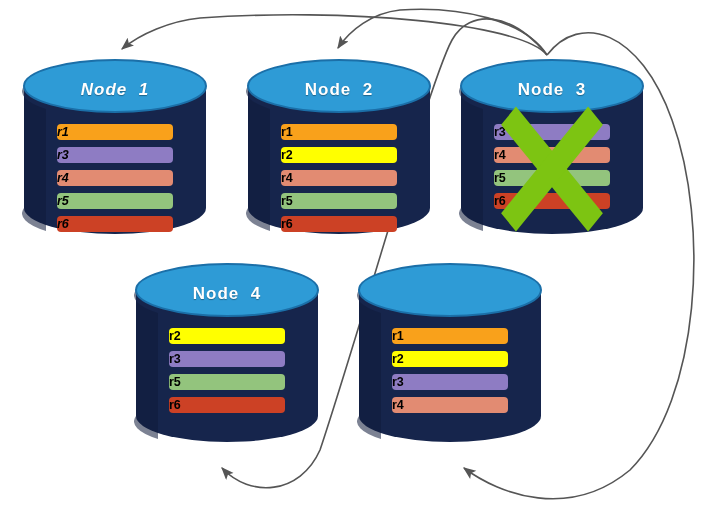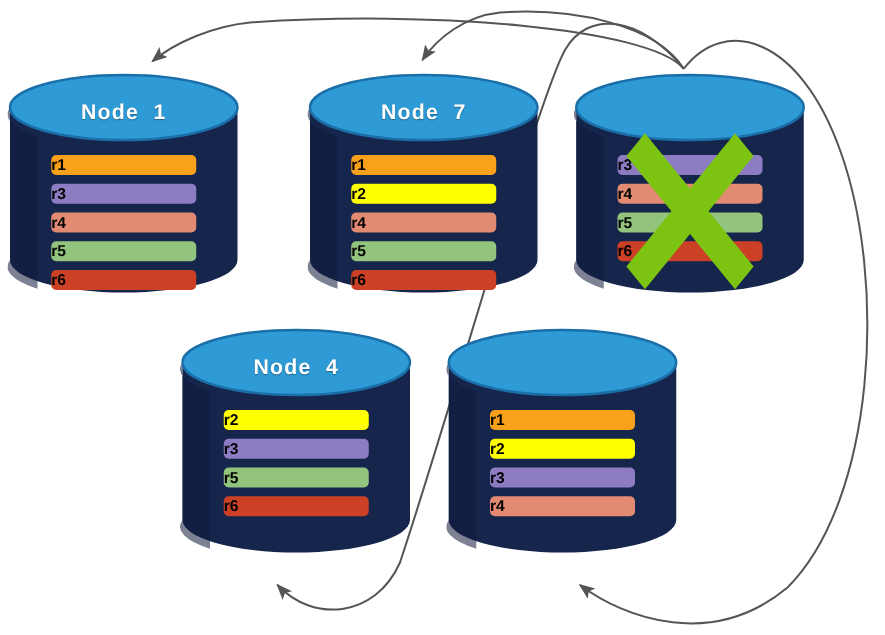--- a/index.html
+++ b/index.html
@@ -79,21 +79,21 @@
     </defs>
     <g id="arrow-paths">
         <path d="M 547 55 C 520 22 340 8 200 18 C 170 21 140 34 122 49" fill="none" stroke="#555555" stroke-width="1.6" marker-end="url(#ah)"></path>
         <path d="M 547 55 C 525 20 460 6 400 10 C 372 13 350 30 338 48" fill="none" stroke="#555555" stroke-width="1.6" marker-end="url(#ah)"></path>
         <path d="M 547 55 C 512 12 470 8 452 40 C 430 80 360 330 320 450 C 300 495 250 498 222 468" fill="none" stroke="#555555" stroke-width="1.6" marker-end="url(#ah)"></path>
         <path d="M 547 55 C 580 12 640 30 672 120 C 710 225 700 400 630 470 C 570 520 500 495 464 468" fill="none" stroke="#555555" stroke-width="1.6" marker-end="url(#ah)"></path>
       </g>
   </svg>
 
   <div id="nodes-layer">
-      <div class="node" style="left: 6px; top: 58px; width: 186px; height: 178px;">
+      <div class="node" style="left: 22px; top: 58px; width: 186px; height: 178px; font-style: italic;">
         <svg class="node-svg" width="186" height="178" viewBox="0 0 186 178">
           <path d="M 2 28 L 2 150
      A 91 26 0 0 0 184 150
      L 184 28 Z" fill="#16254C"></path>
           <path d="M 2 28 L 2 150
      A 91 26 0 0 0 24 173
      L 24 51
      A 91 26 0 0 1 2 28 Z" fill="#101C3A" opacity="0.55"></path>
           <ellipse cx="93" cy="28" rx="91" ry="26" fill="#2E9BD6" stroke="#1B6FA8" stroke-width="2"></ellipse>
         </svg>
@@ -110,54 +110,55 @@
         <svg class="node-svg" width="186" height="178" viewBox="0 0 186 178">
           <path d="M 2 28 L 2 150
      A 91 26 0 0 0 184 150
      L 184 28 Z" fill="#16254C"></path>
           <path d="M 2 28 L 2 150
      A 91 26 0 0 0 24 173
      L 24 51
      A 91 26 0 0 1 2 28 Z" fill="#101C3A" opacity="0.55"></path>
           <ellipse cx="93" cy="28" rx="91" ry="26" fill="#2E9BD6" stroke="#1B6FA8" stroke-width="2"></ellipse>
         </svg>
-        <div class="node-title" style="top: 22px;">Node  7</div>
+        <div class="node-title" style="top: 22px;">Node  2</div>
         <div class="rows" style="top: 66px;">
           <div class="row" style="width: 116px; background: rgb(249, 161, 27);">r1</div>
           <div class="row" style="width: 116px; background: rgb(255, 255, 0);">r2</div>
           <div class="row" style="width: 116px; background: rgb(226, 139, 114);">r4</div>
           <div class="row" style="width: 116px; background: rgb(147, 196, 125);">r5</div>
           <div class="row" style="width: 116px; background: rgb(204, 65, 37);">r6</div>
         </div>
       </div>
       <div class="node" style="left: 459px; top: 58px; width: 186px; height: 178px;">
         <svg class="node-svg" width="186" height="178" viewBox="0 0 186 178">
           <path d="M 2 28 L 2 150
      A 91 26 0 0 0 184 150
      L 184 28 Z" fill="#16254C"></path>
           <path d="M 2 28 L 2 150
      A 91 26 0 0 0 24 173
      L 24 51
      A 91 26 0 0 1 2 28 Z" fill="#101C3A" opacity="0.55"></path>
           <ellipse cx="93" cy="28" rx="91" ry="26" fill="#2E9BD6" stroke="#1B6FA8" stroke-width="2"></ellipse>
         </svg>
+        <div class="node-title" style="top: 22px;">Node  3</div>
         <div class="rows" style="top: 66px;">
           <div class="row" style="width: 116px; background: rgb(142, 124, 195);">r3</div>
           <div class="row" style="width: 116px; background: rgb(226, 139, 114);">r4</div>
           <div class="row" style="width: 116px; background: rgb(147, 196, 125);">r5</div>
           <div class="row" style="width: 116px; background: rgb(204, 65, 37);">r6</div>
         </div>
         <svg class="xmark" width="106" height="130" viewBox="0 0 100 100" preserveAspectRatio="none" style="left: 40px; top: 46px;">
           <g fill="#7DC412">
             <path d="M 2 16 L 16 2 L 98 84 L 84 98 Z"></path>
             <path d="M 84 2 L 98 16 L 16 98 L 2 84 Z"></path>
           </g>
         </svg>
       </div>
-      <div class="node" style="left: 144px; top: 262px; width: 186px; height: 182px;">
+      <div class="node" style="left: 134px; top: 262px; width: 186px; height: 182px;">
         <svg class="node-svg" width="186" height="182" viewBox="0 0 186 182">
           <path d="M 2 28 L 2 154
      A 91 26 0 0 0 184 154
      L 184 28 Z" fill="#16254C"></path>
           <path d="M 2 28 L 2 154
      A 91 26 0 0 0 24 177
      L 24 51
      A 91 26 0 0 1 2 28 Z" fill="#101C3A" opacity="0.55"></path>
           <ellipse cx="93" cy="28" rx="91" ry="26" fill="#2E9BD6" stroke="#1B6FA8" stroke-width="2"></ellipse>
         </svg>

